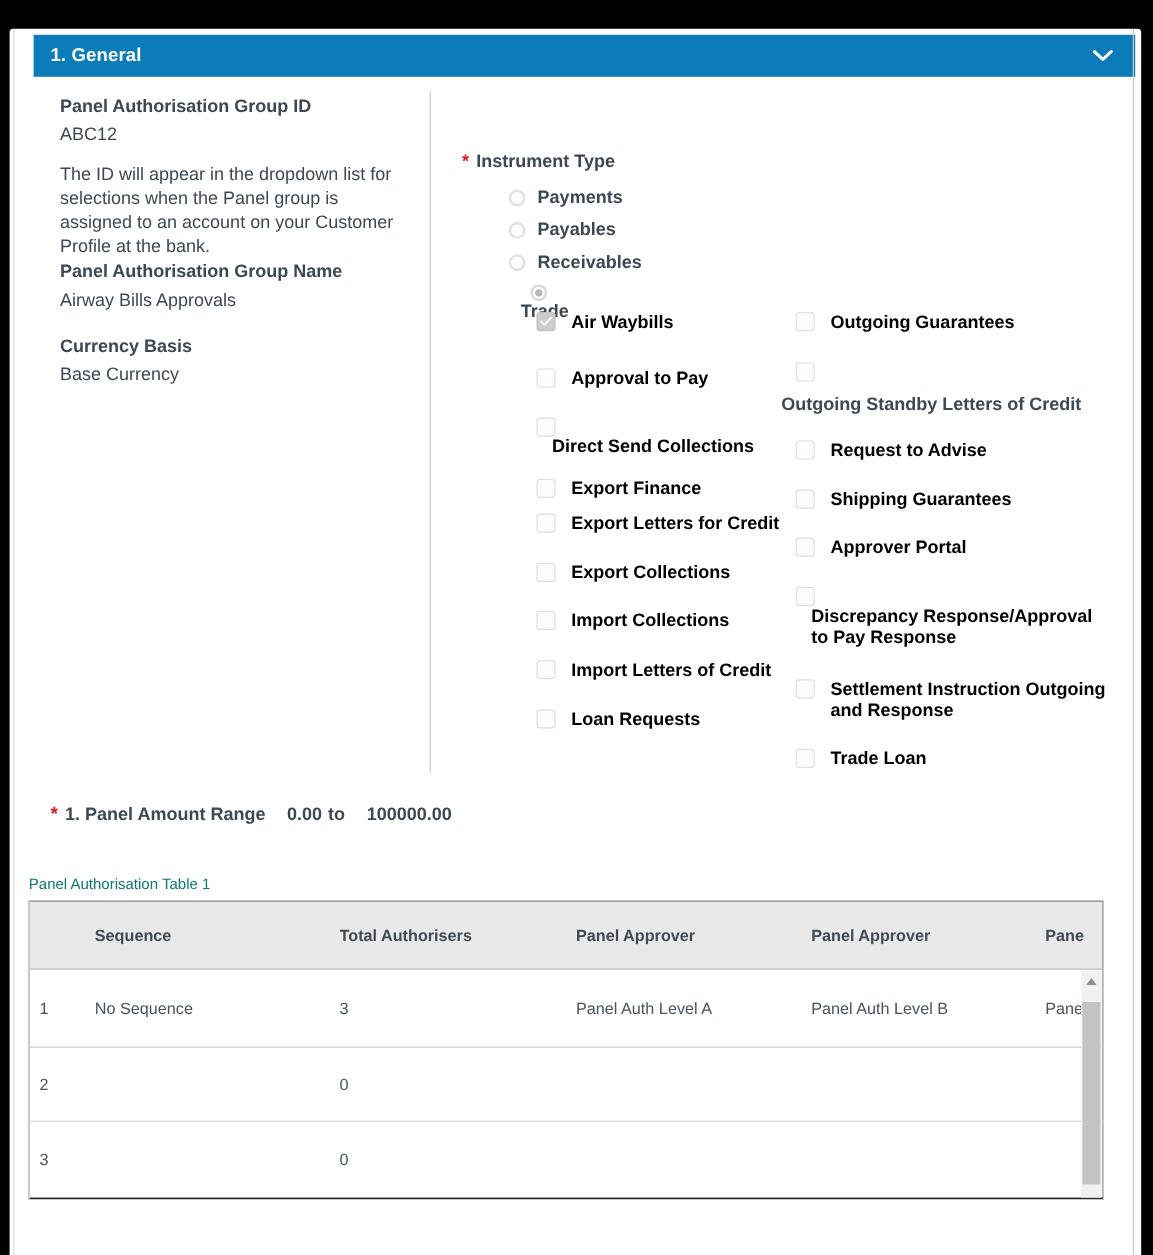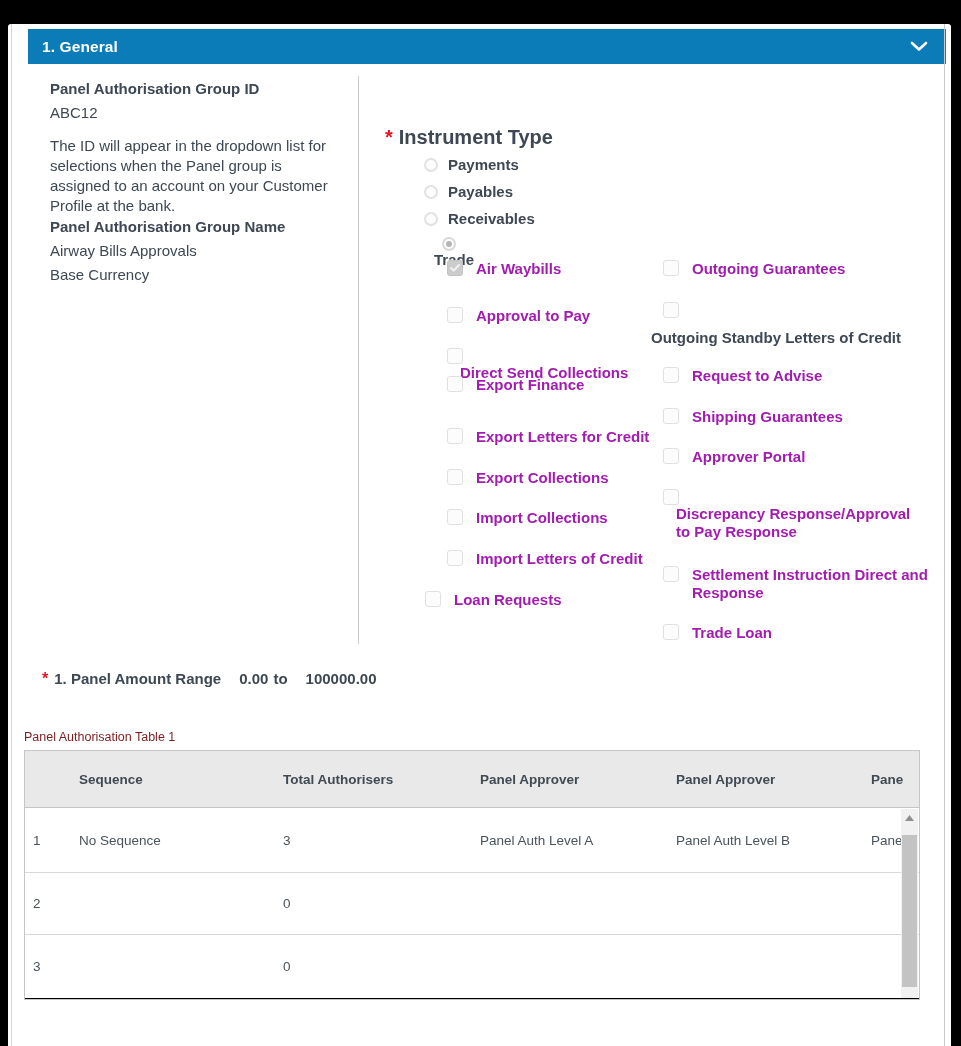--- a/index.html
+++ b/index.html
@@ -26,52 +26,52 @@
   
   .s1-body{position:relative;height:583px;}
   .leftcol{position:absolute;left:22px;top:15px;width:300px;color:#3d4854;}
   .flabel{font-size:15px;font-weight:700;line-height:20px;}
   .fvalue{font-size:15px;line-height:20px;margin-top:4px;}
   .fdesc{font-size:15px;line-height:20px;margin-top:13px;width:292px;}
   .mt0{margin-top:1px;}
   .mt18{margin-top:18px;}
   .divider{position:absolute;left:330px;top:12px;height:568px;width:1px;background:#cccccc;}
 
-  .inst-label{position:absolute;left:357px;top:62px;font-size:20px;font-weight:700;color:#3d4854;}
+  .inst-label{position:absolute;left:357px;top:62px;font-size:15px;font-weight:700;color:#3d4854;}
   .req{color:#e01623;margin-right:6px;font-weight:700;}
 
   .radio-row{position:absolute;display:flex;align-items:center;}
   .radio{
     width:14px;height:14px;border-radius:50%;border:2px solid #e2e2e2;background:#fdfdfd;
     box-sizing:border-box;flex:0 0 auto;position:relative;
   }
   .radio.sel{border-color:#d9d9d9;}
   .radio.sel::after{
     content:"";position:absolute;left:2px;top:2px;width:6px;height:6px;border-radius:50%;background:#b5b5b5;
   }
   .rlabel{font-size:15px;font-weight:700;color:#3d4854;margin-left:10px;}
 
   .chk-row{position:absolute;display:flex;align-items:flex-start;}
   .chk{
     width:16px;height:16px;border:1px solid #e0e0e0;border-radius:3px;background:#fcfcfc;
     box-sizing:border-box;flex:0 0 auto;display:flex;align-items:center;justify-content:center;
   }
   .chk.checked{background:#cccccc;border-color:#c2c2c2;}
-  .clabel{font-size:15px;font-weight:700;color:#a21caf;margin-left:13px;line-height:18px;}
+  .clabel{font-size:15px;font-weight:700;color:#000000;margin-left:13px;line-height:18px;}
   .clabel.wrap{width:252px;}
   .special-label{position:absolute;font-size:15px;font-weight:700;color:#3d4854;white-space:nowrap;}
 
   
   .range-row{display:flex;align-items:baseline;margin:23px 0 0 34px;color:#3d4854;}
   .range-label{font-size:15px;font-weight:700;text-align:center;}
   .range-from{font-size:15px;font-weight:600;margin-left:18px;}
   .range-word{font-size:15px;font-weight:600;margin-left:5px;}
   .range-to{font-size:15px;font-weight:600;margin-left:18px;}
 
-  .tbl-label{margin:42px 0 6px 16px;font-size:12.5px;color:#7f1d1d;}
+  .tbl-label{margin:42px 0 6px 16px;font-size:12.5px;color:#0f766e;}
   .tbl{
     position:relative;margin-left:16px;width:896px;height:250px;box-sizing:border-box;
     border:1px solid #c6c6c6;background:#000000;overflow:hidden;
   }
   .tbl-head{
     display:grid;grid-template-columns:54px 204px 197px 196px 195px 1fr;
     height:57px;background:#e9e9e9;border-bottom:1px solid #c6c6c6;box-sizing:border-box;
     align-items:center;
   }
   .th{font-size:13.5px;font-weight:700;color:#3f4a55;white-space:nowrap;overflow:hidden;}
@@ -112,20 +112,21 @@
     </div>
 
     <div class="s1-body">
 
       <div class="leftcol">
         <div class="flabel">Panel Authorisation Group ID</div>
         <div class="fvalue">ABC12</div>
         <div class="fdesc">The ID will appear in the dropdown list for selections when the Panel group is assigned to an account on your Customer Profile at the bank.</div>
         <div class="flabel mt0">Panel Authorisation Group Name</div>
         <div class="fvalue">Airway Bills Approvals</div>
+        <div class="flabel mt18">Currency Basis</div>
         <div class="fvalue">Base Currency</div>
       </div>
 
       <div class="divider"></div>
 
       <div class="inst-label"><span class="req">*</span><span>Instrument Type</span></div>
 
       <div class="radio-row" style="left:396px;top:92px;">
         <span class="radio"></span>
         <span class="rlabel">Payments</span>
@@ -152,41 +153,41 @@
         <span class="clabel">Air Waybills</span>
       </div>
       <div class="chk-row" style="left:419px;top:243px;">
         <span class="chk"></span>
         <span class="clabel">Approval to Pay</span>
       </div>
       <div class="chk-row" style="left:419px;top:284px;flex-direction:column;">
         <span class="chk"></span>
         <span class="clabel">Direct Send Collections</span>
       </div>
-      <div class="chk-row" style="left:419px;top:312px;">
+      <div class="chk-row" style="left:419px;top:335px;">
         <span class="chk"></span>
         <span class="clabel">Export Finance</span>
       </div>
       <div class="chk-row" style="left:419px;top:364px;">
         <span class="chk"></span>
         <span class="clabel">Export Letters for Credit</span>
       </div>
       <div class="chk-row" style="left:419px;top:405px;">
         <span class="chk"></span>
         <span class="clabel">Export Collections</span>
       </div>
       <div class="chk-row" style="left:419px;top:445px;">
         <span class="chk"></span>
         <span class="clabel">Import Collections</span>
       </div>
       <div class="chk-row" style="left:419px;top:486px;">
         <span class="chk"></span>
         <span class="clabel">Import Letters of Credit</span>
       </div>
-      <div class="chk-row" style="left:397px;top:527px;">
+      <div class="chk-row" style="left:419px;top:527px;">
         <span class="chk"></span>
         <span class="clabel">Loan Requests</span>
       </div>
 
       <div class="chk-row" style="left:635px;top:196px;">
         <span class="chk"></span>
         <span class="clabel">Outgoing Guarantees</span>
       </div>
       <div class="chk-row" style="left:635px;top:238px;">
         <span class="chk"></span>
@@ -203,21 +204,21 @@
       <div class="chk-row" style="left:635px;top:384px;">
         <span class="chk"></span>
         <span class="clabel">Approver Portal</span>
       </div>
       <div class="chk-row" style="left:635px;top:425px;flex-direction:column;">
         <span class="chk"></span>
         <span class="clabel wrap">Discrepancy Response/Approval to Pay Response</span>
       </div>
       <div class="chk-row" style="left:635px;top:502px;">
         <span class="chk"></span>
-        <span class="clabel wrap">Settlement Instruction Direct and Response</span>
+        <span class="clabel wrap">Settlement Instruction Outgoing and Response</span>
       </div>
       <div class="chk-row" style="left:635px;top:560px;">
         <span class="chk"></span>
         <span class="clabel">Trade Loan</span>
       </div>
     </div>
   </div>
 
 
   <div class="range-row">

